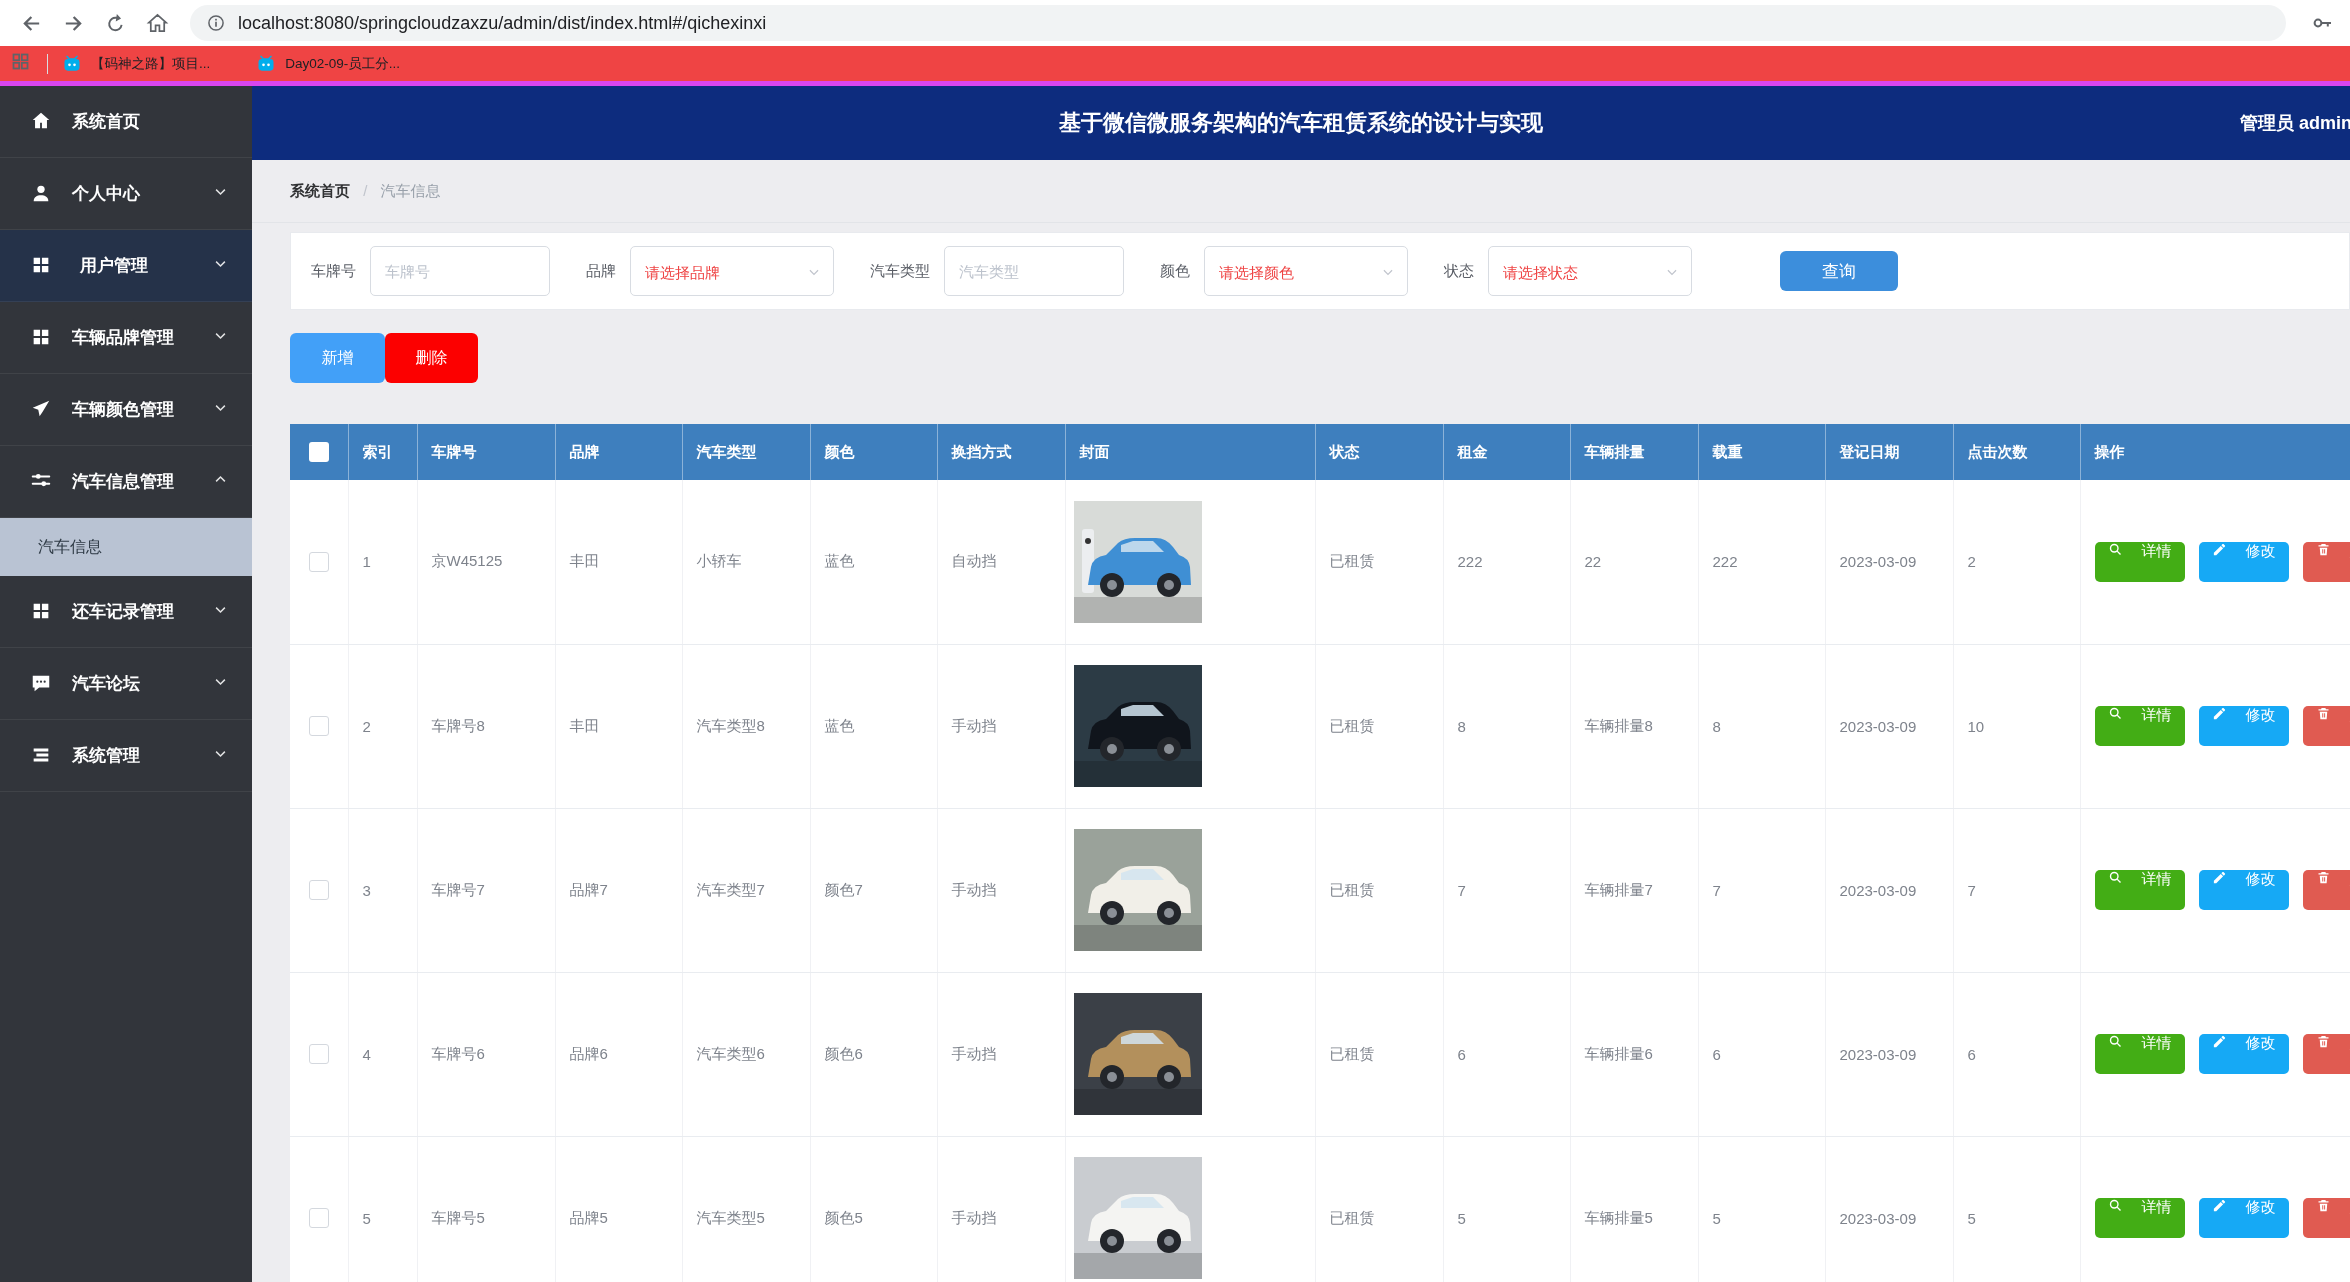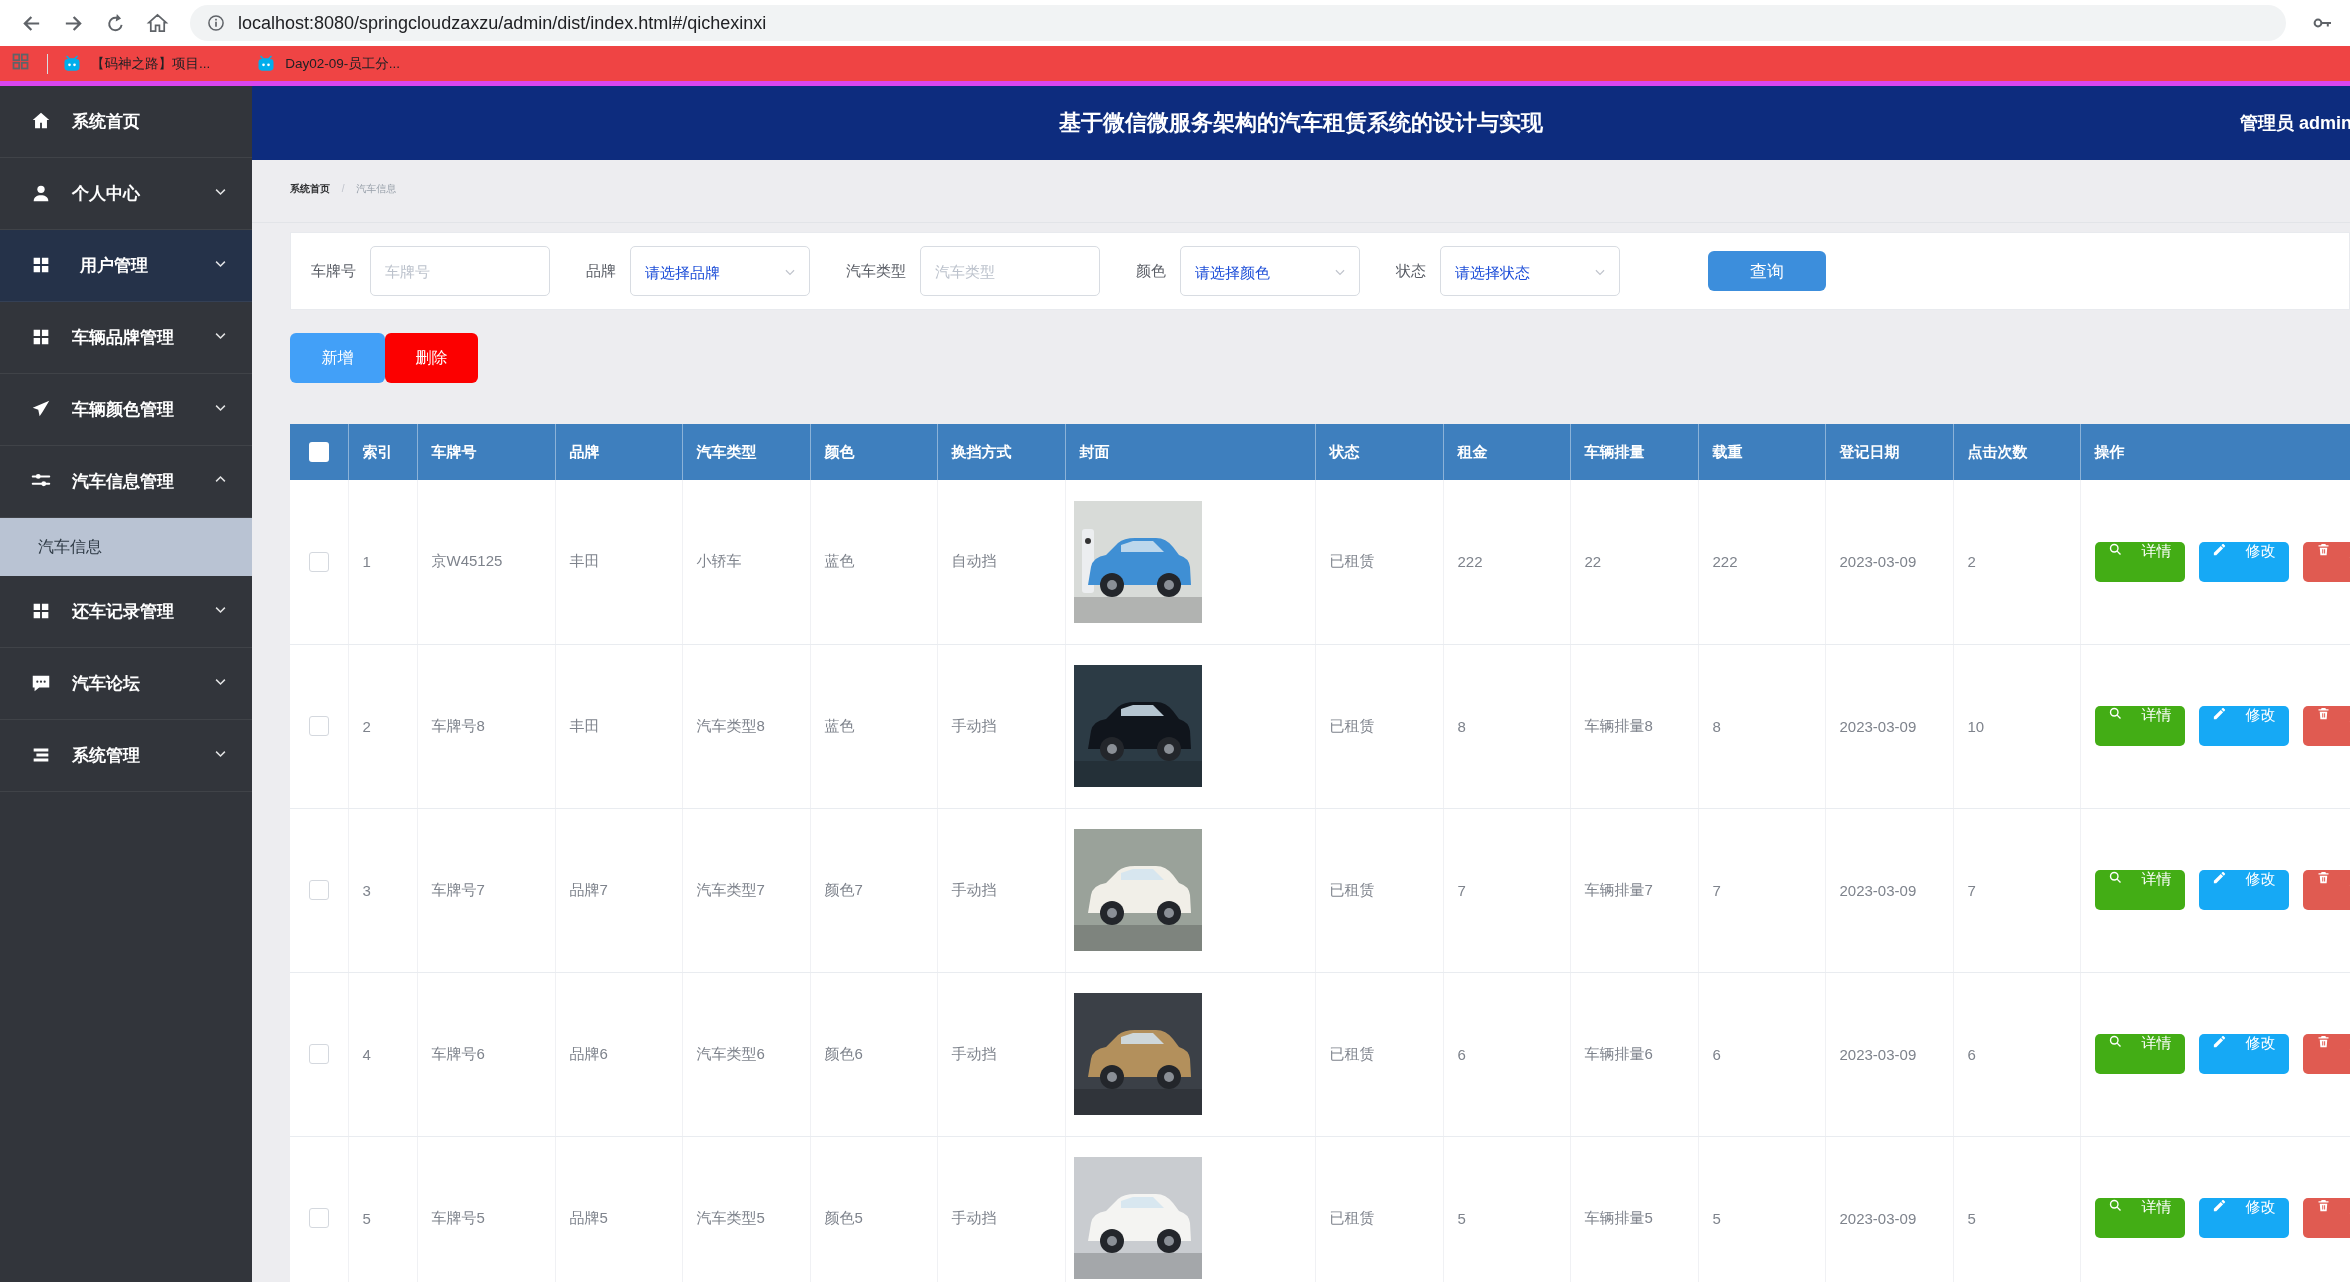--- a/index.html
+++ b/index.html
@@ -38,35 +38,35 @@
   
   .topbar { position: absolute; left: 252px; top: 86px; width: 2098px; height: 74px; background: #0d2c7e; }
   .topbar-title { position: absolute; left: 0; right: 0; top: 0; line-height: 74px; text-align: center;
     color: #fff; font-size: 22px; font-weight: bold; }
   .topbar-user { position: absolute; left: 1988px; top: 0; line-height: 74px; color: #fff; font-size: 18px;
     font-weight: bold; white-space: nowrap; }
 
   
   .content { position: absolute; left: 252px; top: 160px; width: 2098px; bottom: 0; background: #ededf0;
     overflow: hidden; }
-  .breadcrumb { position: absolute; left: 38px; top: 22px; font-size: 10px; }
+  .breadcrumb { position: absolute; left: 38px; top: 22px; font-size: 15px; }
   .bc-root { color: #303133; font-weight: bold; }
   .bc-sep { color: #c0c4cc; margin: 0 9px; }
   .bc-cur { color: #98a0aa; }
   .content-divider { position: absolute; left: 0; top: 62px; width: 2098px; height: 1px; background: #e2e4e8; }
 
   .panel { position: absolute; left: 38px; top: 72px; width: 2060px; height: 78px; background: #fff;
     border: 1px solid #e8eaee; display: flex; align-items: center; padding-left: 20px; }
   .f-label { font-size: 15px; color: #5a5e66; margin-right: 14px; white-space: nowrap; }
   .f-input { width: 180px; height: 50px; border: 1px solid #d8dce2; border-radius: 5px; padding: 0 14px;
     font-size: 15px; color: #333; margin-right: 36px; background: #fff; outline: none; }
   .f-input::placeholder { color: #bcc2cc; }
-  .f-select { width: 180px; height: 50px; border: 1px solid #d8dce2; border-radius: 5px; display: flex;
+  .f-select { width: 204px; height: 50px; border: 1px solid #d8dce2; border-radius: 5px; display: flex;
     align-items: center; justify-content: space-between; padding: 4px 12px 0 14px; margin-right: 36px;
-    color: #1d4ed8; font-size: 15px; background: #fff; cursor: pointer; }
+    color: #ef4444; font-size: 15px; background: #fff; cursor: pointer; }
   .f-select .sel-chev svg { width: 14px; height: 14px; }
   .btn-query { width: 118px; height: 40px; background: #3c8edc; color: #fff; font-size: 17px;
     border: none; border-radius: 6px; margin-left: 52px; cursor: pointer; }
 
   .toolbar { position: absolute; left: 38px; top: 173px; display: flex; }
   .btn-add { width: 95px; height: 50px; background: #42a0f8; color: #fff; font-size: 16px; border: none;
     border-radius: 6px; cursor: pointer; }
   .btn-del { width: 93px; height: 50px; background: #fc0000; color: #fff; font-size: 16px; border: none;
     border-radius: 6px; cursor: pointer; }
 

